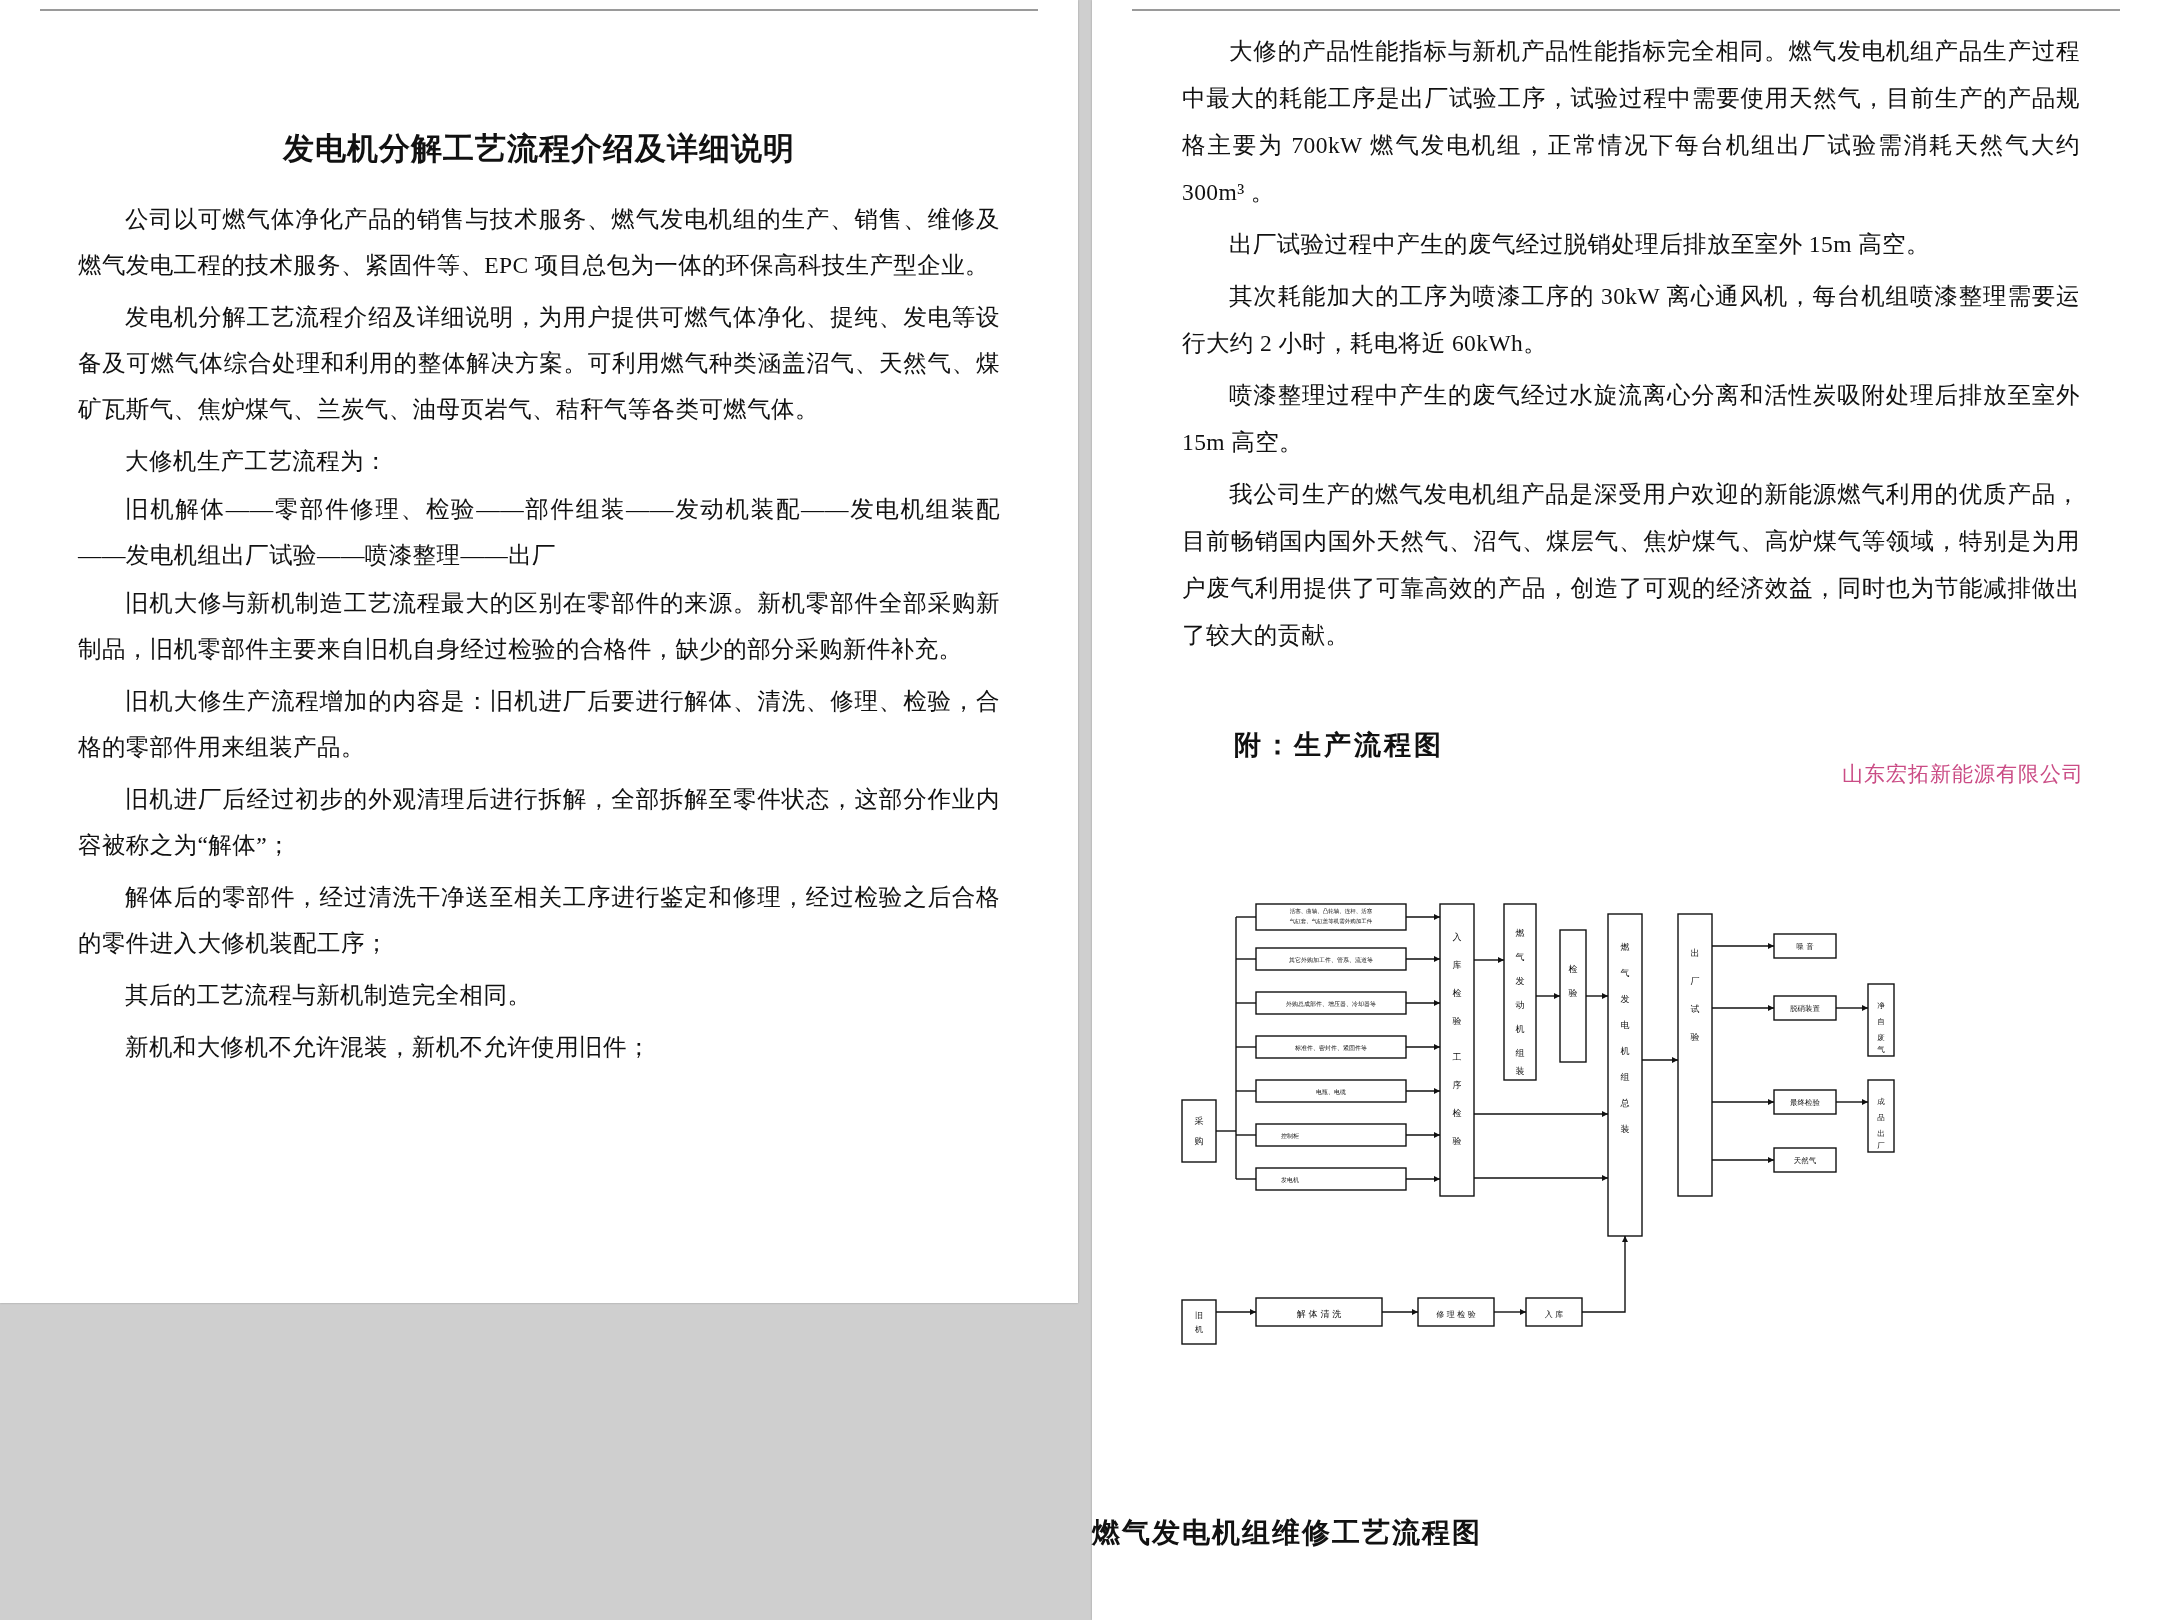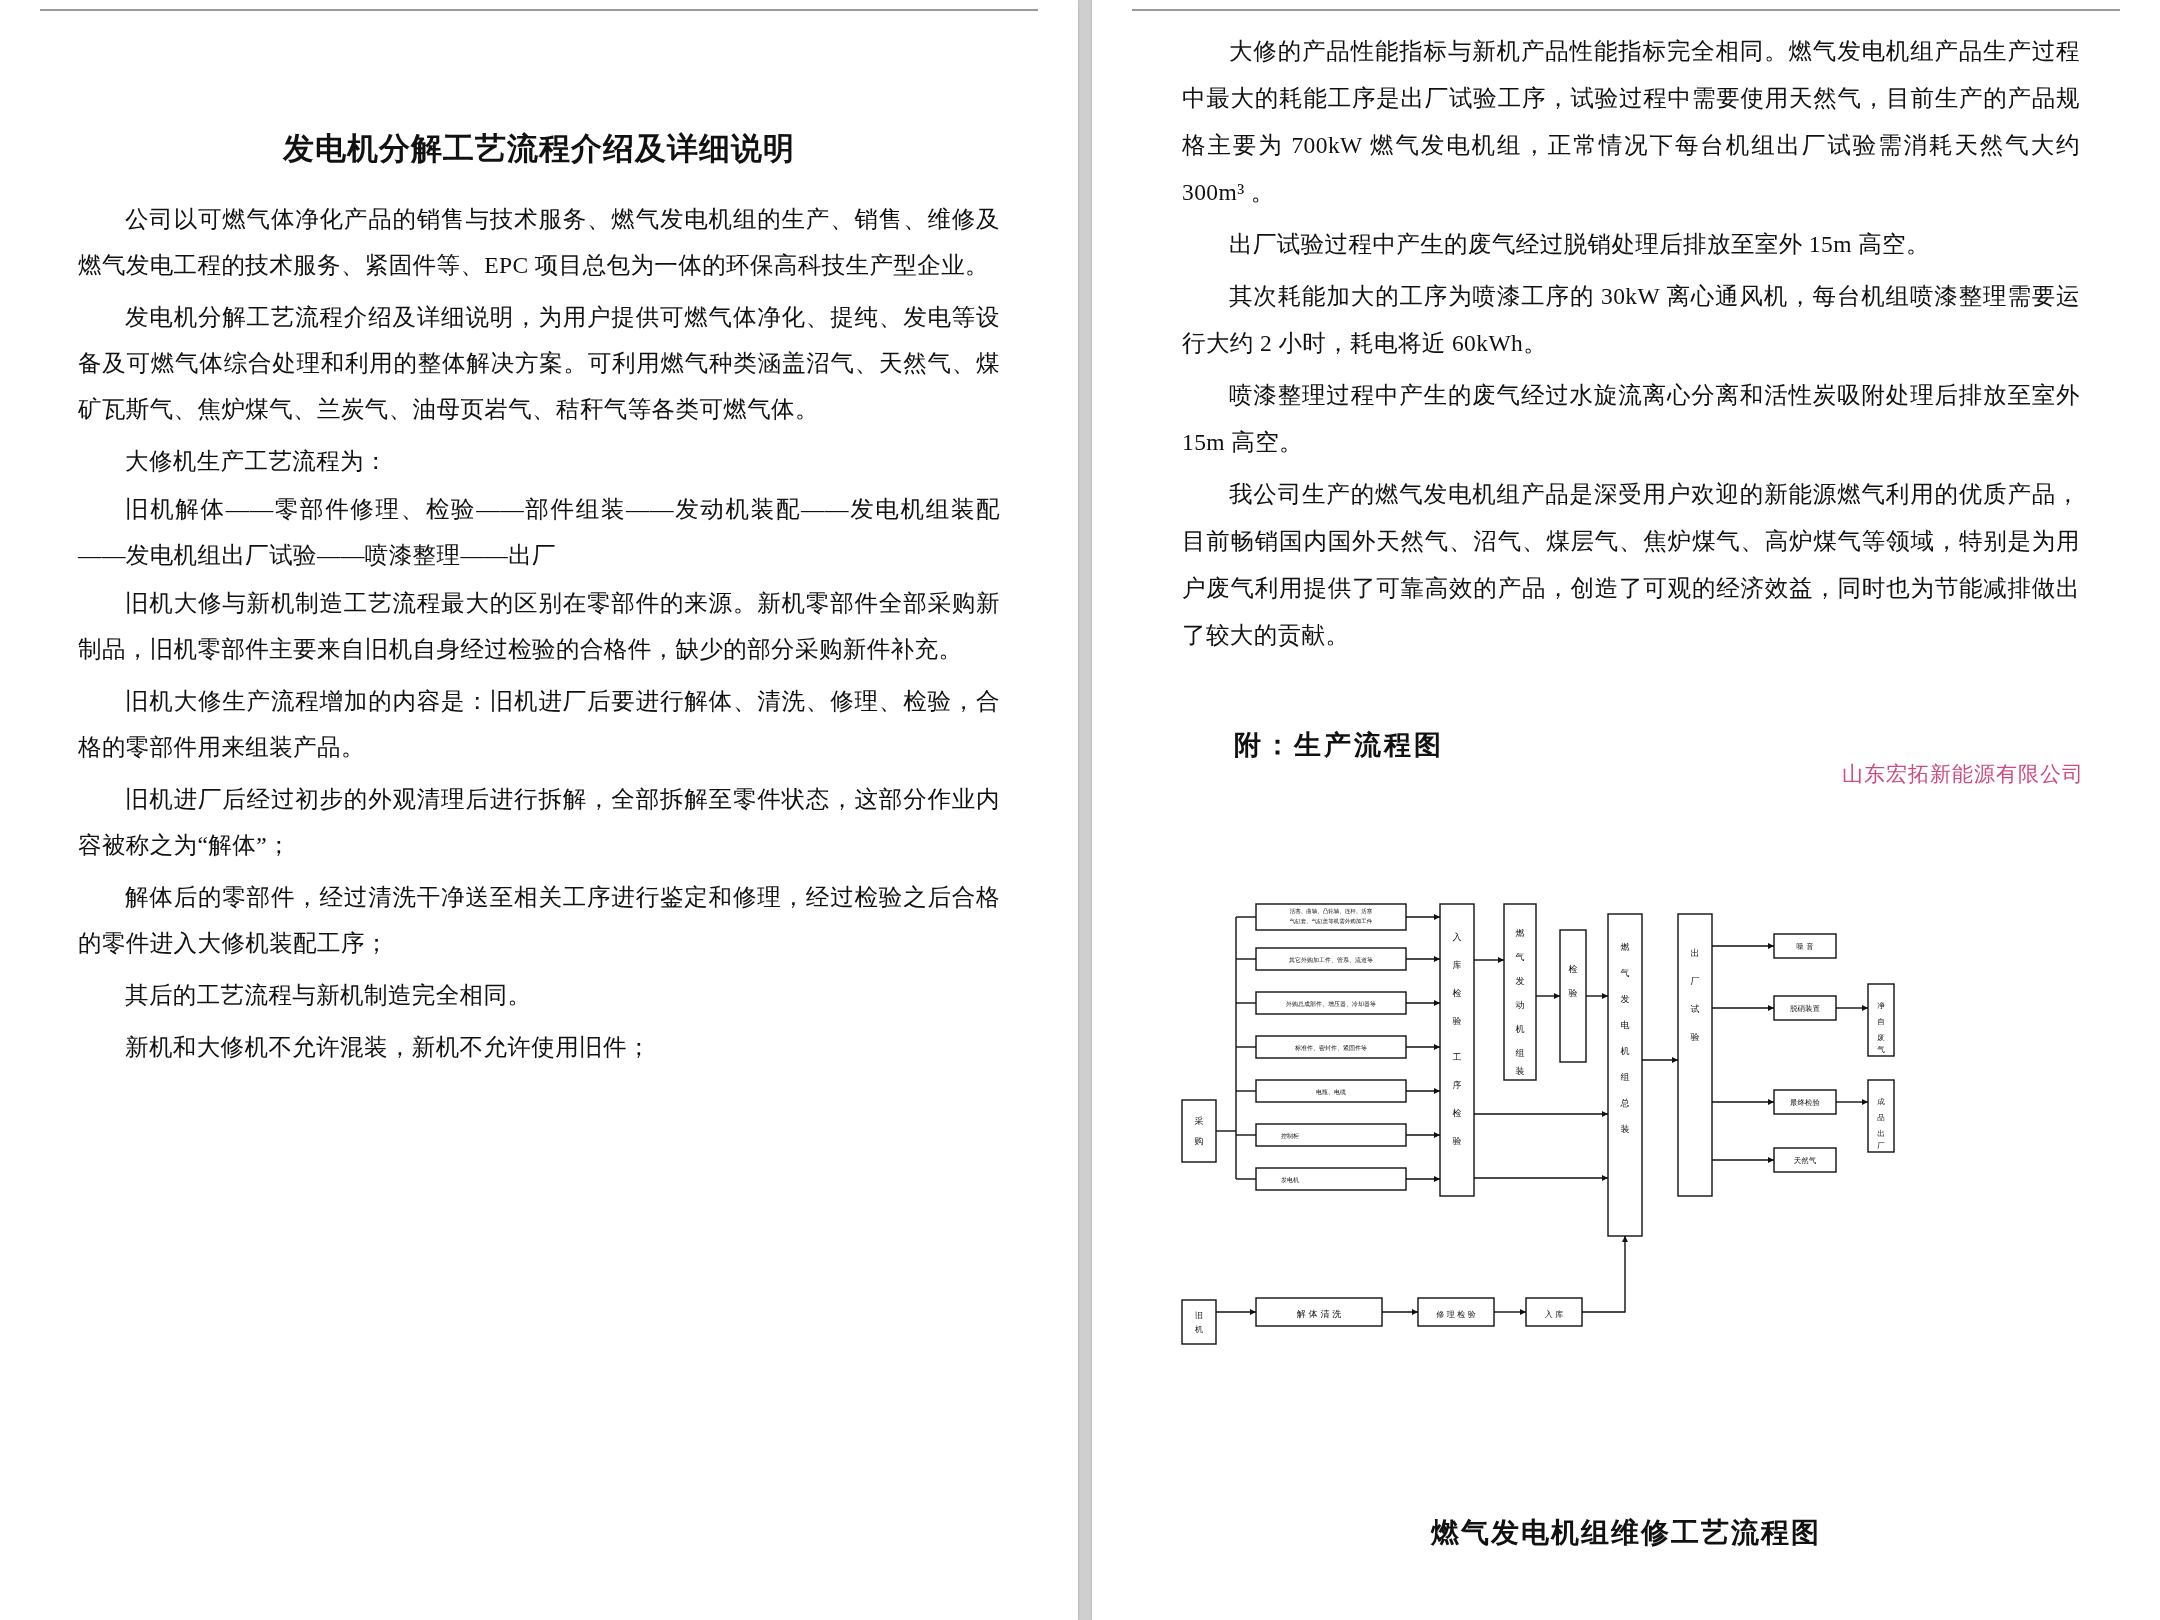--- a/index.html
+++ b/index.html
@@ -20,21 +20,21 @@
     background: #cfcfcf;
   }
   .page {
     background: #ffffff;
     position: relative;
     box-sizing: border-box;
     box-shadow: 0 0 2px rgba(0,0,0,0.25);
   }
   .page-left {
     width: 1078px;
-    height: 1620px;
+    height: 1303px;
     padding: 70px 78px 0 78px;
   }
   .page-right {
     width: 1068px;
     height: 1620px;
     padding: 28px 80px 0 90px;
   }
   .top-rule {
     position: absolute;
     top: 9px;
@@ -150,21 +150,21 @@
     top: 900px;
     width: 900px;
     height: 560px;
   }
   .flow-wrap svg { display: block; }
 
   .chart-caption {
     position: absolute;
     left: 0; right: 0;
     bottom: 68px;
-    text-align: center;
+    text-align: left;
     font-family: "DejaVu Sans", sans-serif;
     font-weight: bold;
     font-size: 28px;
     letter-spacing: 2px;
     color: #111;
   }
 </style>
 </head>
 <body>
 

